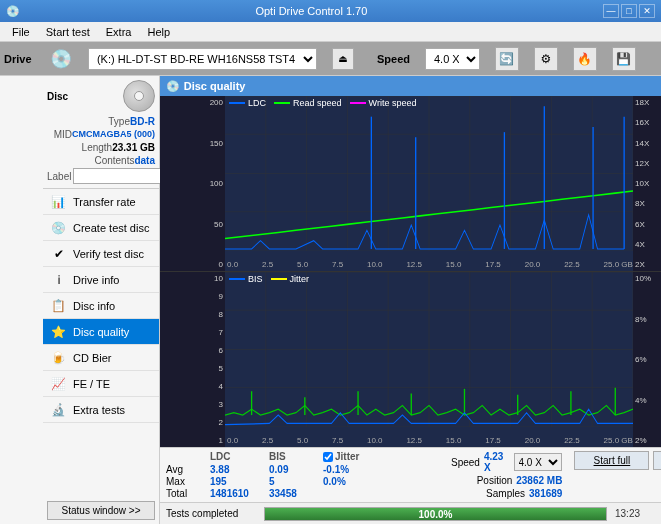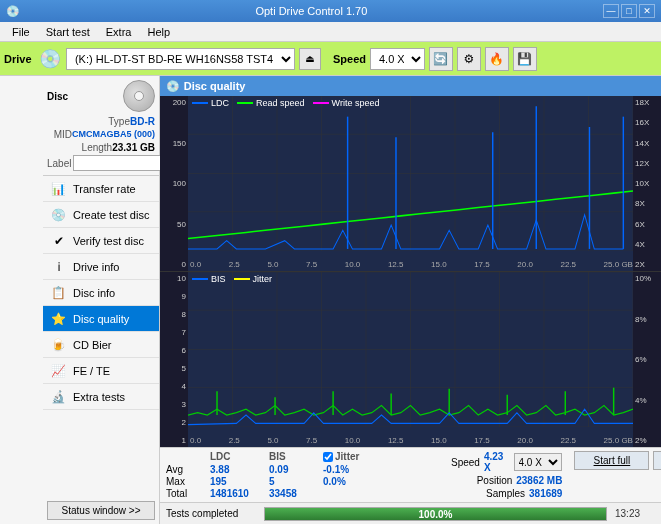--- a/index.html
+++ b/index.html
@@ -39,27 +39,27 @@
     .menu-item {
       padding: 2px 8px;
       cursor: pointer;
       font-size: 11px;
       height: 100%;
       display: flex; align-items: center;
     }
 
     
     .toolbar {
-      background: #bef264;
+      background: #a3a3a3;
       border-bottom: 1px solid #ccc;
       display: flex;
       align-items: center;
       height: 34px;
       padding: 2px 4px;
-      gap: 4px;
+      gap: 15px;
     }
     .toolbar-label { font-size: 11px; font-weight: bold; margin-right: 4px; }
     .drive-select {
       height: 22px;
       font-size: 11px;
       border: 1px solid #aaa;
       background: white;
       padding: 0 4px;
       min-width: 180px;
     }
@@ -216,20 +216,21 @@
       flex-direction: column;
       background: #1a1a2e;
       overflow: hidden;
     }
 
     
     .chart-wrapper {
       flex: 1;
       position: relative;
       display: flex;
+      padding-left: 37px;
     }
     .chart-y-left {
       width: 28px;
       background: #1a1a2e;
       display: flex;
       flex-direction: column;
       justify-content: space-between;
       align-items: flex-end;
       padding: 2px 2px;
       font-size: 8px;
@@ -400,20 +401,24 @@
           <span class="disc-info-val">BD-R</span>
         </div>
         <div class="disc-info-row">
           <span class="disc-info-key">MID</span>
           <span class="disc-info-val" style="font-size:9px;">CMCMAGBA5 (000)</span>
         </div>
         <div class="disc-info-row">
           <span class="disc-info-key">Length</span>
           <span class="disc-info-val black">23.31 GB</span>
         </div>
+        <div class="disc-info-row">
+          <span class="disc-info-key">Contents</span>
+          <span class="disc-info-val blue">data</span>
+        </div>
         <div class="label-row">
           <span class="disc-info-key">Label</span>
           <input type="text" class="label-input" value="" style="">
           <button class="label-btn">✎</button>
         </div>
       </div>
     </div>
 
     <div class="nav-items">
       <div class="nav-item">

